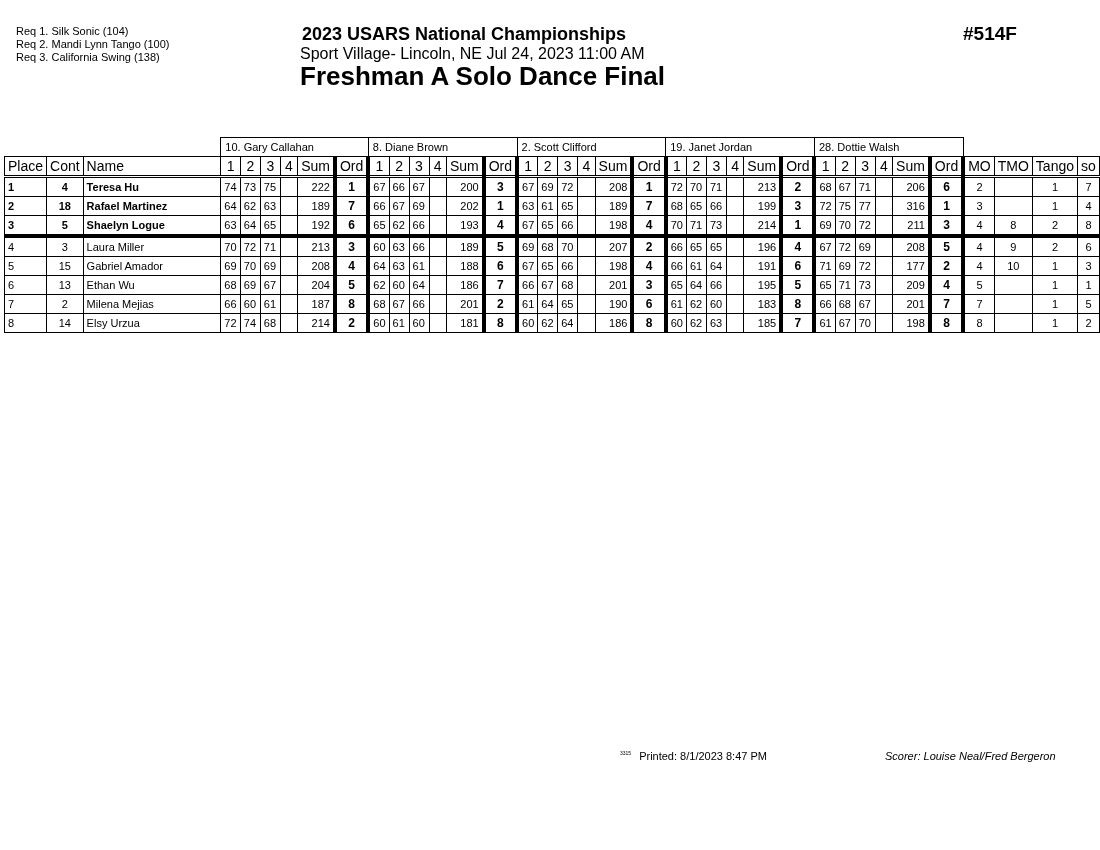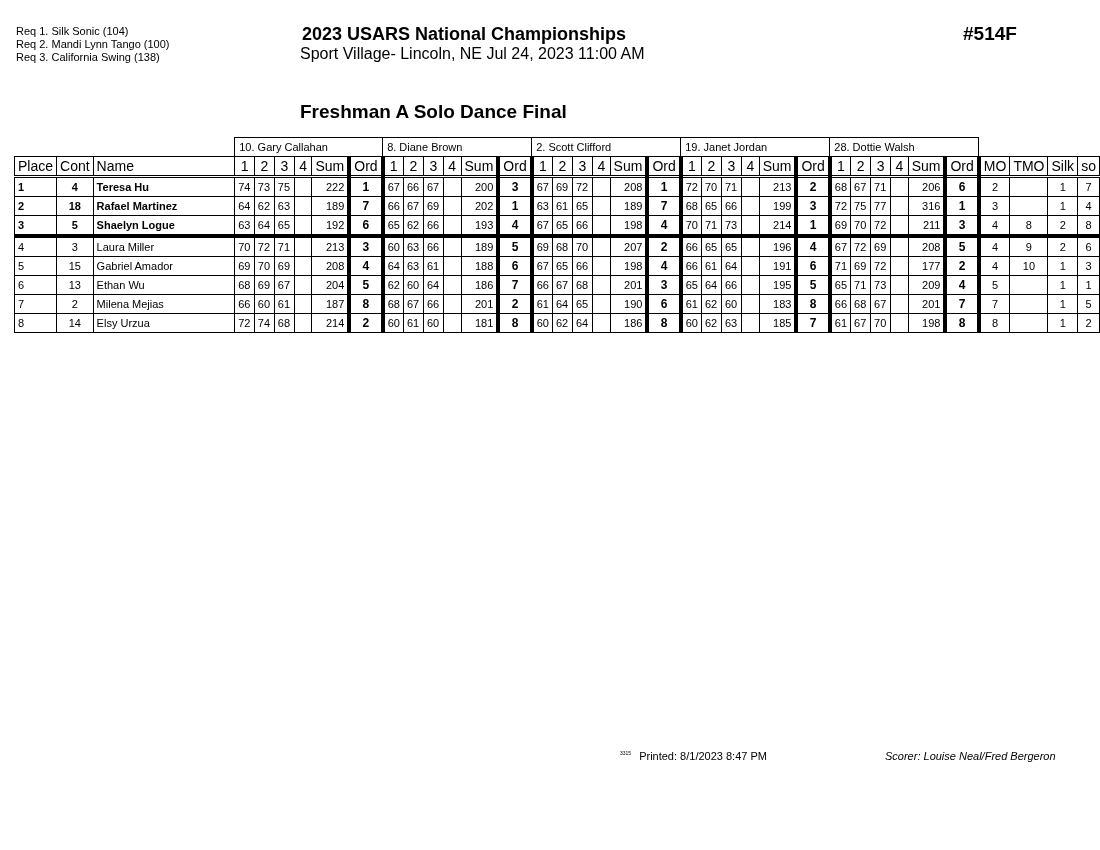--- a/index.html
+++ b/index.html
@@ -1,25 +1,25 @@
 <!DOCTYPE html>
 <html><head>
 <meta charset="utf-8">
 <style>
   html, body { margin:0; padding:0; background:#ffffff; }
   body { width:1100px; height:850px; position:relative; font-family:"Liberation Sans", sans-serif; color:#000; overflow:hidden; }
   .reqs { position:absolute; left:16px; top:25px; font-size:11px; line-height:13px; }
   .center-head { position:absolute; left:300px; width:500px; top:23px; text-align:left; }
   .t1 { font-size:18px; font-weight:bold; line-height:22px; margin-left:2px; }
   .t2 { font-size:16px; line-height:18px; }
-  .t3 { font-size:19px; font-weight:bold; line-height:26px;margin-top:36px; }
+  .t3 { font-size:26px; font-weight:bold; line-height:26px; }
   .t4 { font-size:18px; line-height:24px; }
   .event-no { position:absolute; left:963px; top:23px; font-size:19px; font-weight:bold; }
 
-  table.grid { position:absolute; left:14px; top:137px; border-collapse:collapse; font-size:11px; table-layout:fixed;padding-left:29px; }
+  table.grid { position:absolute; left:4px; top:137px; border-collapse:collapse; font-size:11px; table-layout:fixed;padding-left:29px; }
   table.grid td { border:1px solid #000; padding:0 3px; height:18px; white-space:nowrap; overflow:hidden; }
   table.grid tr.jrow td { height:18px; font-size:11px; }
   table.grid tr.jrow td.blank { border:none; }
   table.grid tr.hrow td { font-size:14px; height:18px; border-bottom:3px double #000; }
   table.grid tr.drow td { height:18px; }
   .c { text-align:center; }
   .r { text-align:right; }
   .b { font-weight:bold; }
   .ord { font-weight:bold; font-size:12px; text-align:center; }
   td.thickL { border-left:4px solid #000 !important; }
@@ -125,21 +125,21 @@
         <td class="c">Sum</td>
         <td class="c thickL">Ord</td>
         <td class="c thickL">1</td>
         <td class="c">2</td>
         <td class="c">3</td>
         <td class="c">4</td>
         <td class="c">Sum</td>
         <td class="c thickL">Ord</td>
         <td class="c thickL">MO</td>
         <td class="c">TMO</td>
-        <td class="c">Silk</td>
+        <td class="c">Tango</td>
         <td class="c">so</td>
       </tr>
       <tr class="drow">
         <td class="b">1</td>
         <td class="c b">4</td>
         <td class="b">Teresa Hu</td>
         <td>74</td>
         <td>73</td>
         <td>75</td>
         <td></td>

